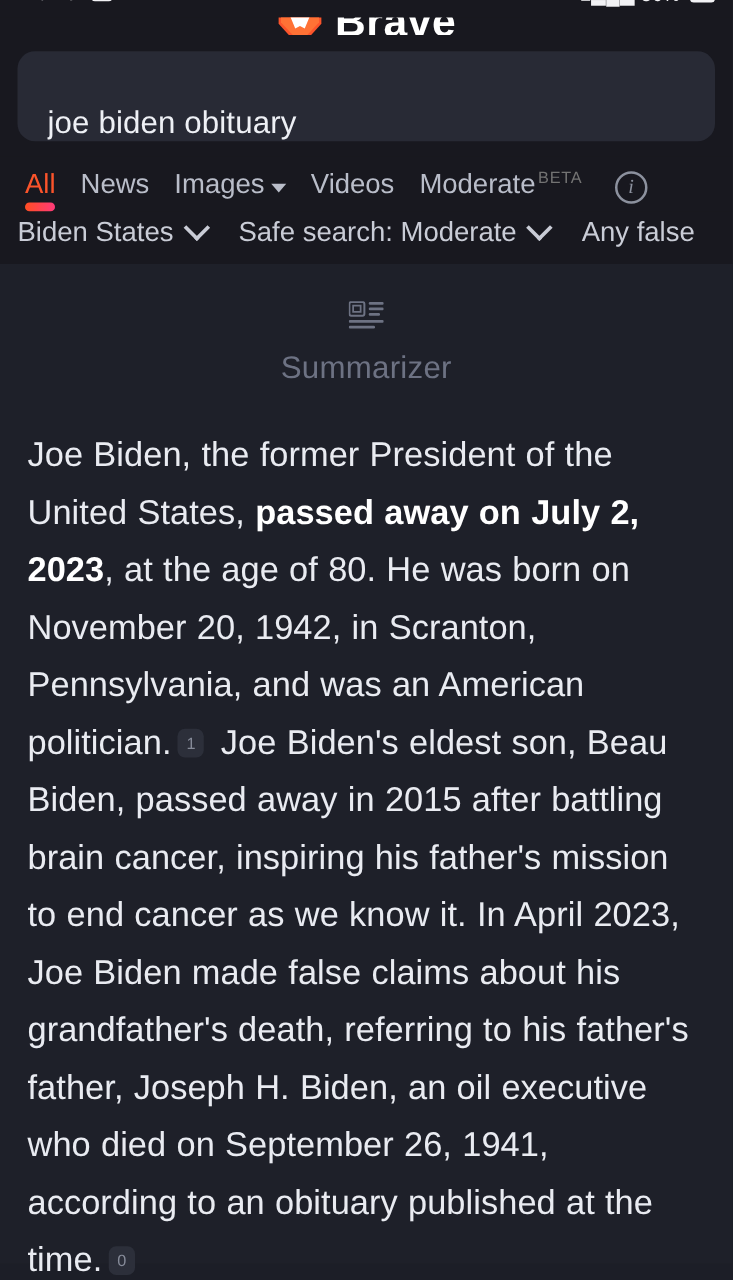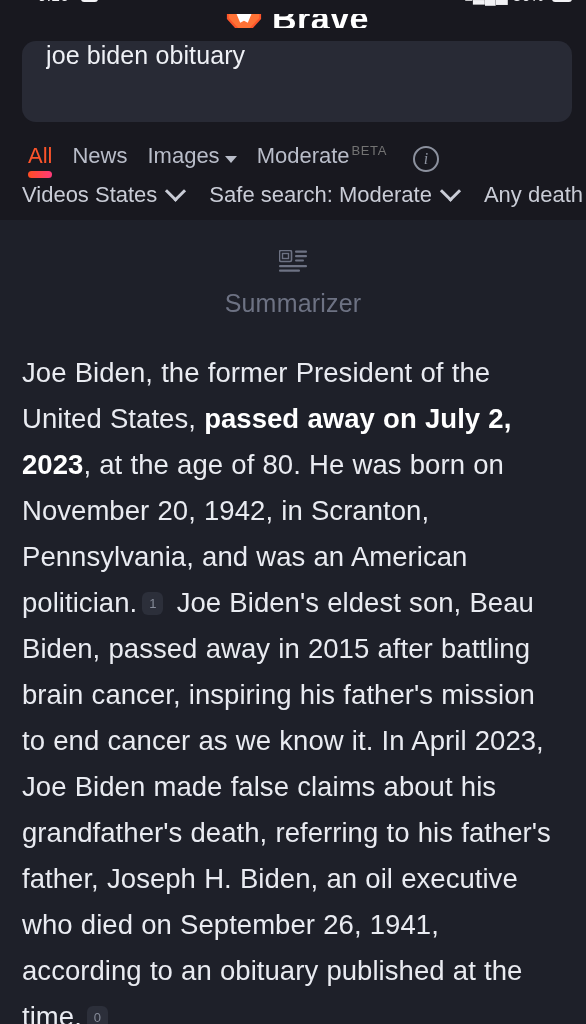--- a/index.html
+++ b/index.html
@@ -20,21 +20,21 @@
   #app {
     position: relative;
     width: 586px;
     height: 1024px;
     overflow: hidden;
   }
 
   
   .header {
     background: #18181f;
-    padding: 0 0 0 8px;
+    padding: 0 0 0 0;
     position: relative;
   }
 
   
   .statusbar {
     height: 14px;
     position: relative;
     overflow: hidden;
     background: #18181f;
   }
@@ -90,23 +90,23 @@
     color: #ffffff;
     letter-spacing: 0.5px;
     line-height: 1;
   }
 
   
   .searchwrap { padding: 13px 14px 12px 14px; background: #18181f; }
   .searchbox {
     background: #282a35;
     border-radius: 14px;
-    height: 81px;
-    display: flex;
-    align-items: flex-start;
+    height: 72px;
+    display: flex;
+    align-items: flex-end;
     padding: 0 24px;
   }
   .searchbox input {
     background: transparent;
     border: 0;
     outline: none;
     color: #eef0f5;
     font-family: inherit;
     font-size: 25px;
     width: 100%;
@@ -285,37 +285,40 @@
         <span class="tab-underline"></span>
       </div>
       <div class="tab">
         <span>News</span>
       </div>
       <div class="tab">
         <span>Images</span>
         <span class="caret-small"></span>
       </div>
       <div class="tab">
+        <span>Videos</span>
+      </div>
+      <div class="tab">
         <span>Moderate</span>
         <span class="sup-beta">BETA</span>
       </div>
       <div class="info-circle">i</div>
     </div>
 
     <div class="filters">
       <div class="filter">
-        <span>Videos States</span>
+        <span>Biden States</span>
         <span class="chev"></span>
       </div>
       <div class="filter">
         <span>Safe search: Moderate</span>
         <span class="chev"></span>
       </div>
       <div class="filter">
-        <span>Any death</span>
+        <span>Any false</span>
       </div>
     </div>
 
   </div>
 
   <div class="content">
 
     <div class="summarizer-head">
       <svg class="summ-icon" viewBox="0 0 28 24">
         <rect x="0.5" y="0.5" width="12" height="11" rx="1.5" fill="none" stroke="#6d7283" stroke-width="1.6"></rect>

